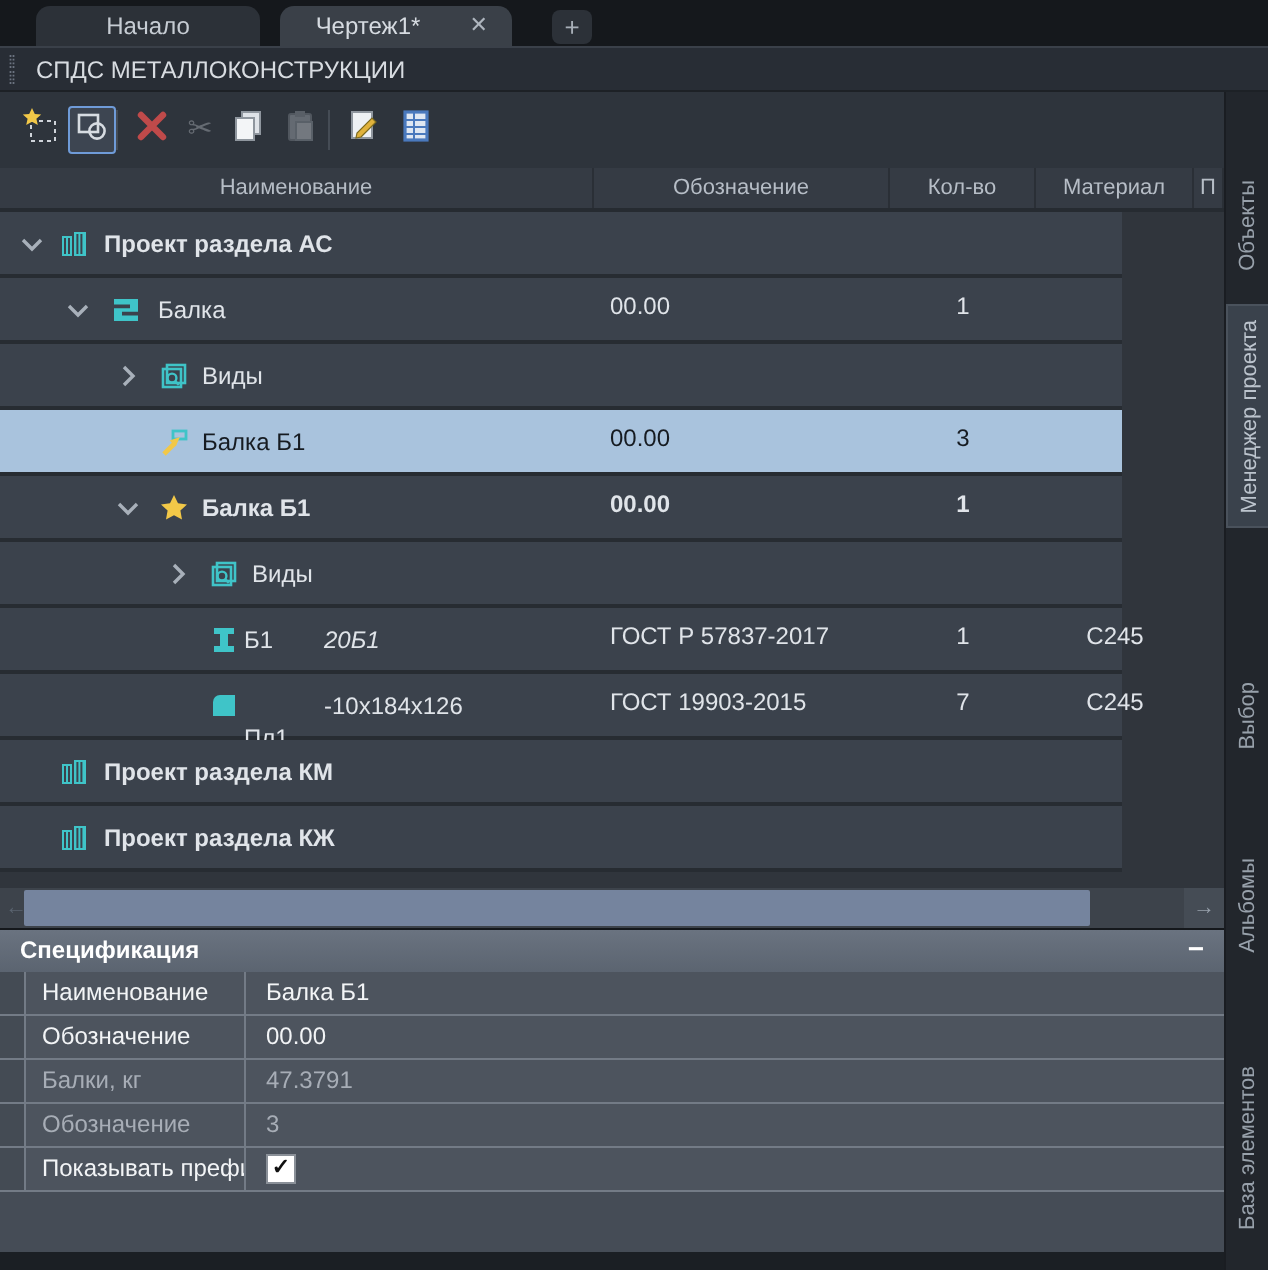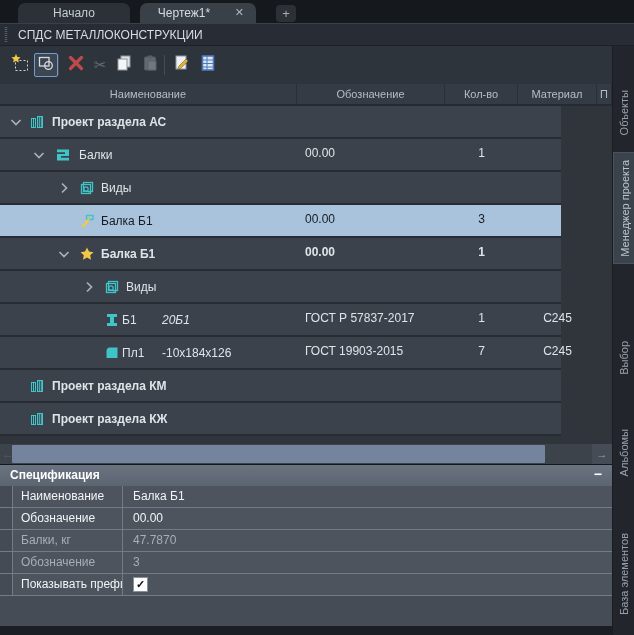--- a/index.html
+++ b/index.html
@@ -175,21 +175,21 @@
     </div>
     <div class="trow">
       <div class="name-cell">
         <span class="chev" style="left: 31px;"><svg width="16" height="16" viewBox="0 0 16 16">
             <path d="M3.5 6l4.5 4.5L12.5 6" fill="none" stroke="#a8b0ba" stroke-width="1.7"></path>
           </svg></span>
         <span class="ticon" style="left: 55px;"><svg width="16" height="16" viewBox="0 0 16 16">
             <rect x="2" y="2.5" width="12" height="11" fill="#3fc4c8"></rect>
             <path d="M2 6.2h8M6 9.8h8" stroke="#3b424c" stroke-width="1.8"></path>
           </svg></span>
-        <span class="tlabel" style="left: 79px;">Балки</span>
+        <span class="tlabel" style="left: 79px;">Балка</span>
       </div>
       <div class="desig">00.00</div>
       <div class="qty">1</div>
       <div class="mat"></div>
     </div>
     <div class="trow">
       <div class="name-cell">
         <span class="chev" style="left: 56px;"><svg width="16" height="16" viewBox="0 0 16 16">
             <path d="M6 3.5L10.5 8 6 12.5" fill="none" stroke="#a8b0ba" stroke-width="1.7"></path>
           </svg></span>
@@ -259,21 +259,21 @@
       </div>
       <div class="desig">ГОСТ Р 57837-2017</div>
       <div class="qty">1</div>
       <div class="mat">С245</div>
     </div>
     <div class="trow">
       <div class="name-cell">
         <span class="ticon" style="left: 104px;"><svg width="16" height="16" viewBox="0 0 16 16">
             <path d="M2.5 6a3.5 3.5 0 0 1 3.5-3.5h7.5V13h-11z" fill="#3fc4c8"></path>
           </svg></span>
-        <span class="tlabel" style="left: 122px;">Пл1</span>
+        <span class="tlabel" style="left: 122px; margin-top: 16px;">Пл1</span>
         <span class="tsize" style="left: 162px;">-10x184x126</span>
       </div>
       <div class="desig">ГОСТ 19903-2015</div>
       <div class="qty">7</div>
       <div class="mat">С245</div>
     </div>
     <div class="trow bold">
       <div class="name-cell">
         <span class="ticon" style="left: 29px;"><svg width="16" height="16" viewBox="0 0 16 16">
             <rect x="2" y="4" width="5" height="10" fill="#3fc4c8"></rect>
@@ -319,21 +319,21 @@
         <div class="pvalue">Балка Б1</div>
       </div>
       <div class="prow">
         <div class="pgutter"></div>
         <div class="plabel">Обозначение</div>
         <div class="pvalue">00.00</div>
       </div>
       <div class="prow readonly">
         <div class="pgutter"></div>
         <div class="plabel">Балки, кг</div>
-        <div class="pvalue">47.7870</div>
+        <div class="pvalue">47.3791</div>
       </div>
       <div class="prow readonly">
         <div class="pgutter"></div>
         <div class="plabel">Обозначение</div>
         <div class="pvalue">3</div>
       </div>
       <div class="prow">
         <div class="pgutter"></div>
         <div class="plabel">Показывать префик...</div>
         <div class="pvalue">

